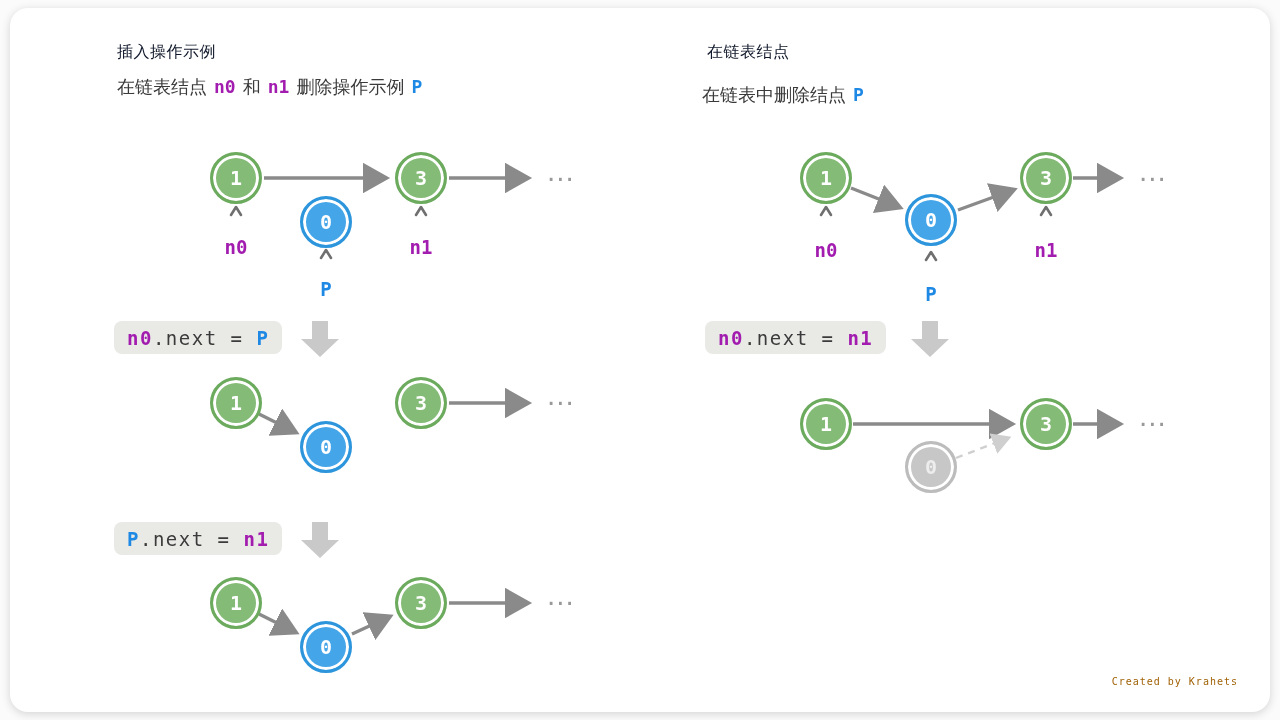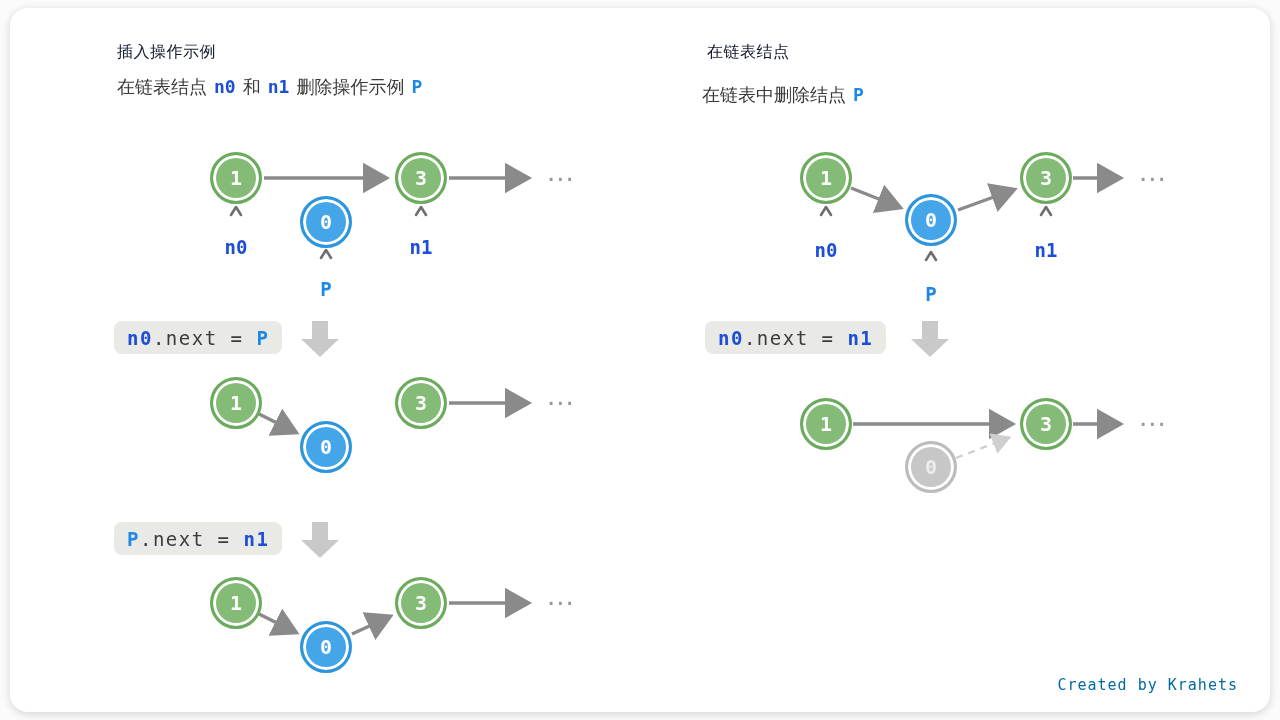--- a/index.html
+++ b/index.html
@@ -18,21 +18,21 @@
 
   .panel-title{
     position:absolute;font-size:16px;font-weight:normal;color:#0f172a;
     letter-spacing:0.5px;white-space:nowrap;
   }
   .panel-subtitle{
     position:absolute;font-size:18px;color:#3a3a3a;white-space:nowrap;
     display:flex;align-items:baseline;
   }
   .subvar{font-family:"DejaVu Sans Mono","Liberation Mono",monospace;font-weight:bold;margin:0 7px;font-size:18px;}
-  .green-t{color:#1d4ed8;}
+  .green-t{color:#a21caf;}
   .blue-t{color:#1e88e5;}
 
   .node{
     position:absolute;width:52px;height:52px;border-radius:50%;
     box-sizing:border-box;border:3px solid;
     box-shadow:inset 0 0 0 3px #ffffff;
     display:flex;align-items:center;justify-content:center;
     font-family:"DejaVu Sans Mono","Liberation Mono",monospace;
     font-weight:bold;font-size:20px;color:#ffffff;
   }
@@ -57,21 +57,21 @@
   .dots{
     position:absolute;
     font-family:"DejaVu Sans Mono","Liberation Mono",monospace;
     font-weight:bold;font-size:17px;line-height:17px;
     letter-spacing:-1px;color:#999999;
   }
 
   .footer{
     position:absolute;right:42px;top:676px;
     font-family:"DejaVu Sans Mono","Liberation Mono",monospace;
-    font-size:15px;color:#0369a1;letter-spacing:1px;
+    font-size:10px;color:#a16207;letter-spacing:1px;
   }
   svg.overlay{position:absolute;left:0;top:0;pointer-events:none;}
 </style>
 </head>
 <body>
 
 <div class="card"></div>
 
 <div class="stage">
 

